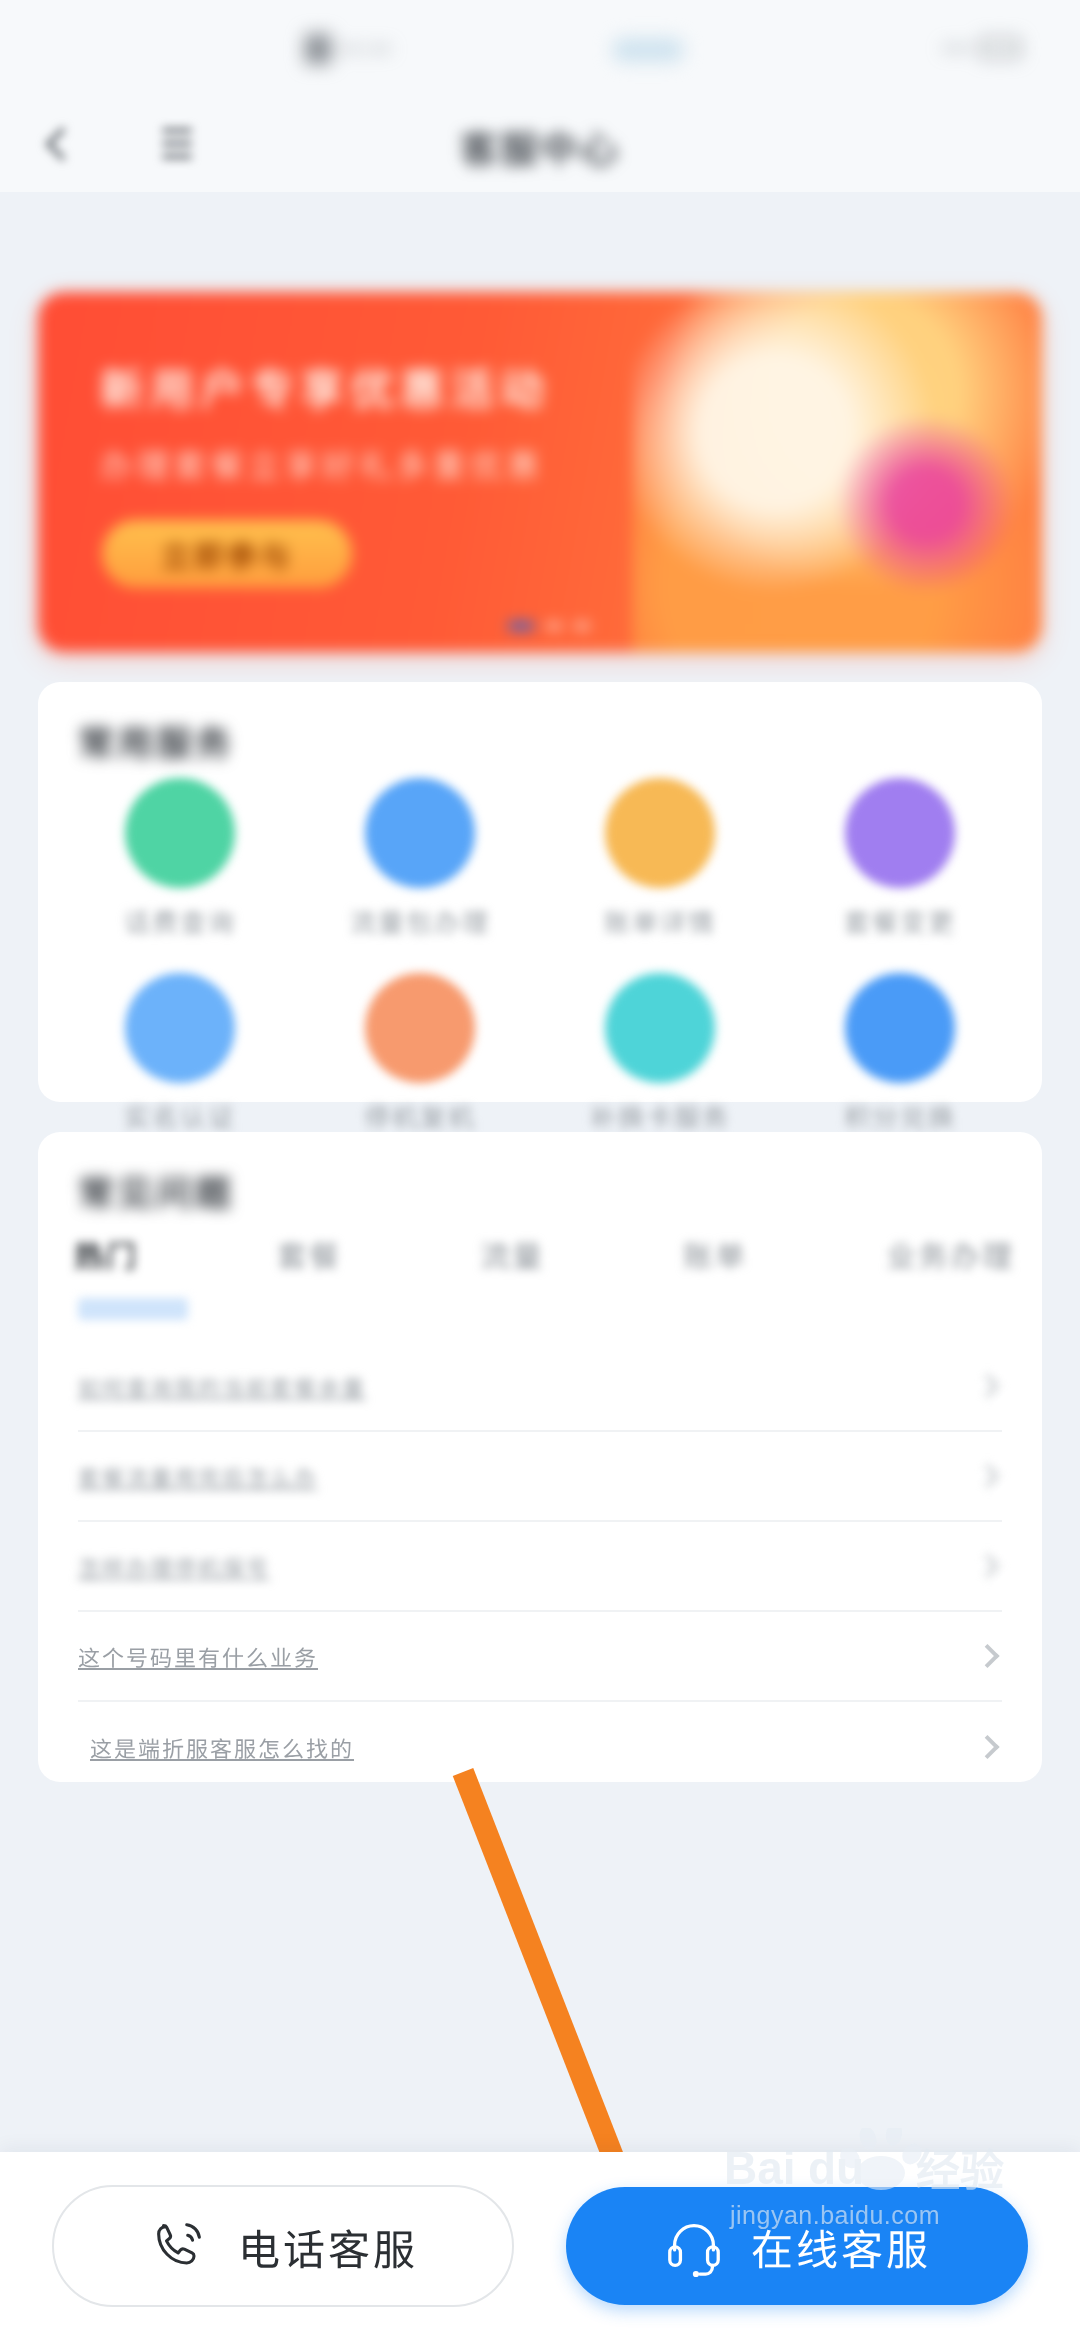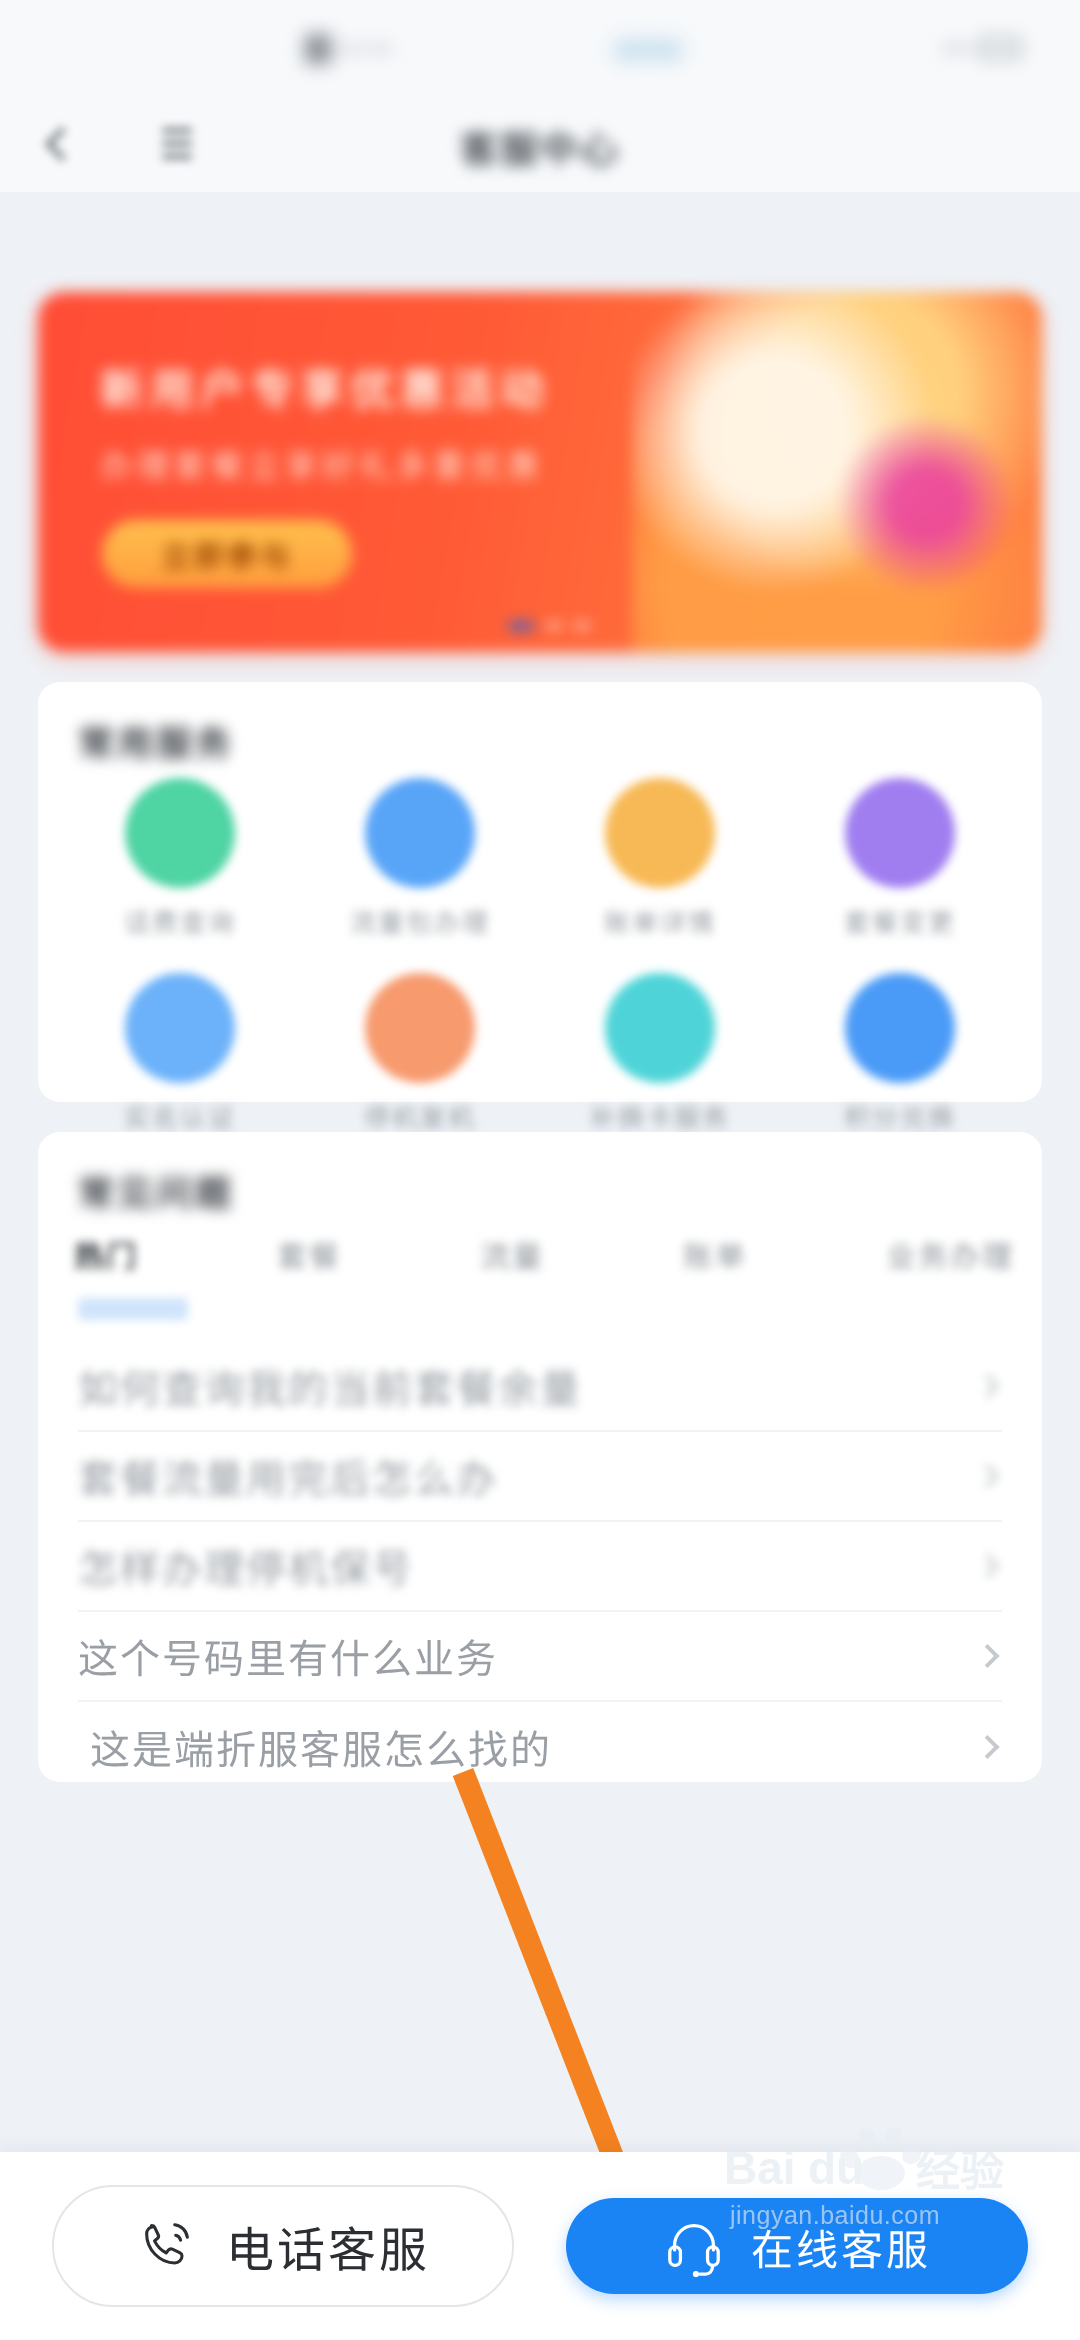--- a/index.html
+++ b/index.html
@@ -127,21 +127,21 @@
   #faq-underline {
     position:absolute; left:40px; top:166px; width:110px; height:22px;
     background:#cfe4fb; border-radius:4px;
   }
   #faq-list { position:absolute; left:40px; top:210px; width:924px; }
   .faq-row {
     position:relative; height:90px; display:flex; align-items:center;
     border-bottom:2px solid #f0f2f4;
   }
   .faq-row:last-child { border-bottom:none;margin-left:12px; }
-  .faq-txt { font-size:40px; color:#9aa0a6; letter-spacing:2px; }
+  .faq-txt { font-size:22px; color:#9aa0a6; letter-spacing:2px;text-decoration:underline; }
   .faq-txt.clear { color:#9a9fa5; }
   .faq-chev {
     position:absolute; right:6px; top:50%; width:17px; height:17px;
     border-top:4px solid #c6cace; border-right:4px solid #c6cace;
     transform:translateY(-50%) rotate(45deg);
   }
 
   
   #guide-arrow { position:absolute; left:0; top:0; width:1080px; height:2340px; pointer-events:none; }
 
@@ -151,23 +151,23 @@
     background:#ffffff;
     box-shadow:0 -4px 18px rgba(20,40,70,.06);
     display:flex; align-items:center; justify-content:space-between;
     padding:0 52px;
   }
   #phone-support-button {
     width:462px; height:122px; border-radius:61px;
     border:2px solid #e3e6e9; background:#fff;
     display:flex; align-items:center; justify-content:center; gap:28px;
   }
-  #phone-support-button .lbl { font-size:48px; color:#2b2f33; letter-spacing:3px; }
+  #phone-support-button .lbl { font-size:42px; color:#2b2f33; letter-spacing:3px; }
   #online-support-button {
-    width:462px; height:96px; border-radius:61px;
+    width:462px; height:118px; border-radius:61px;
     background:#1a84f5;
     display:flex; align-items:center; justify-content:center; gap:26px;
     box-shadow:0 6px 16px rgba(26,132,245,.3);
     position:relative; overflow:hidden;
   }
   #online-support-button .lbl { font-size:42px; color:#ffffff; letter-spacing:3px; }
 
   
   #watermark {
     position:absolute; right:34px; bottom:108px; width:330px; height:104px;

